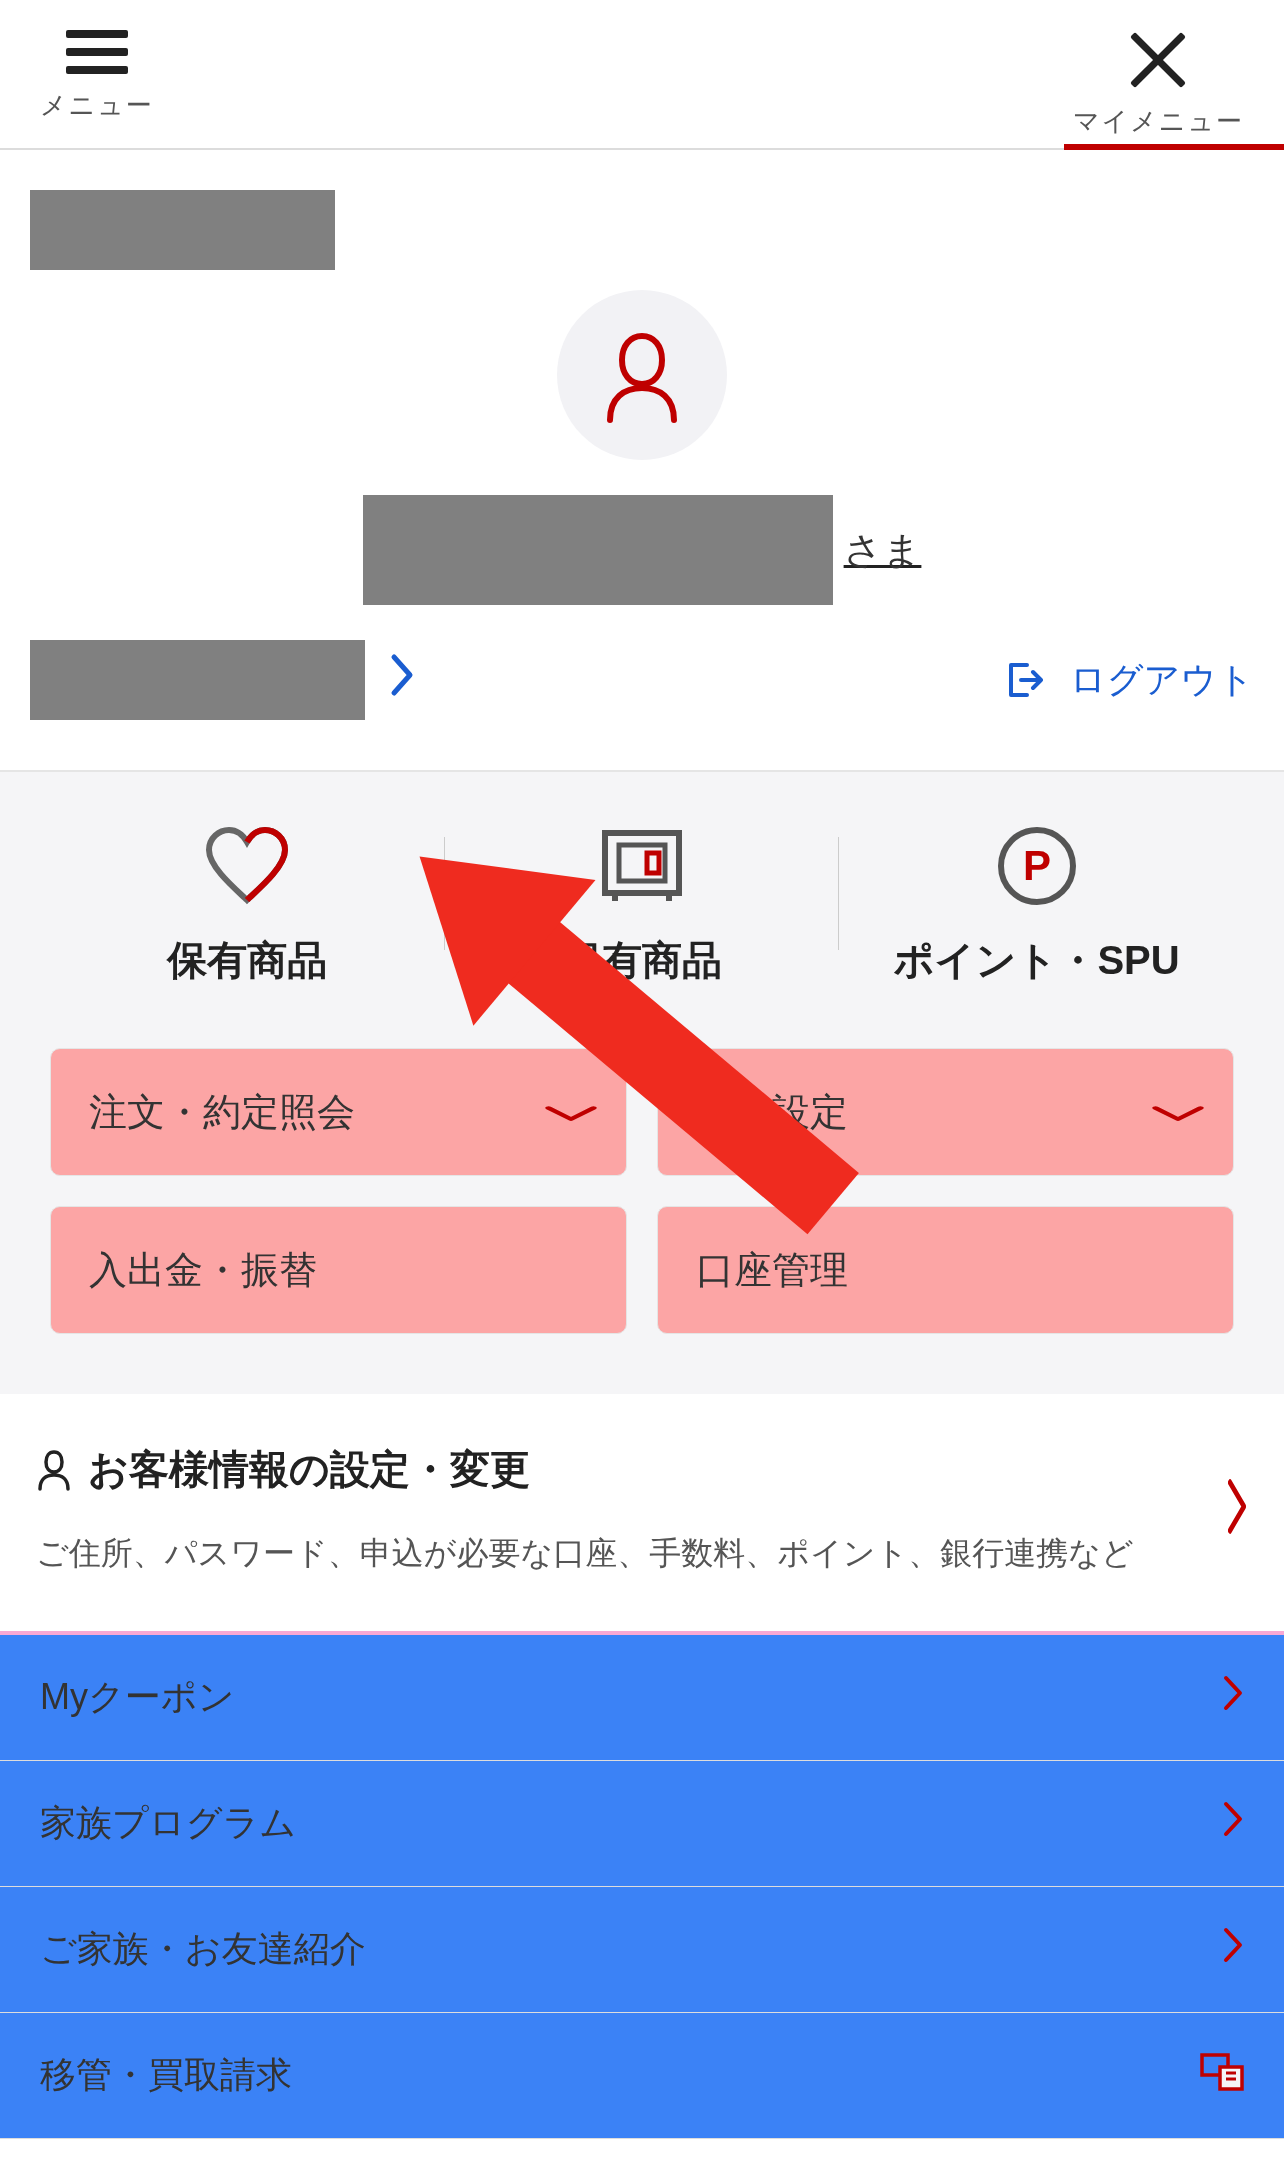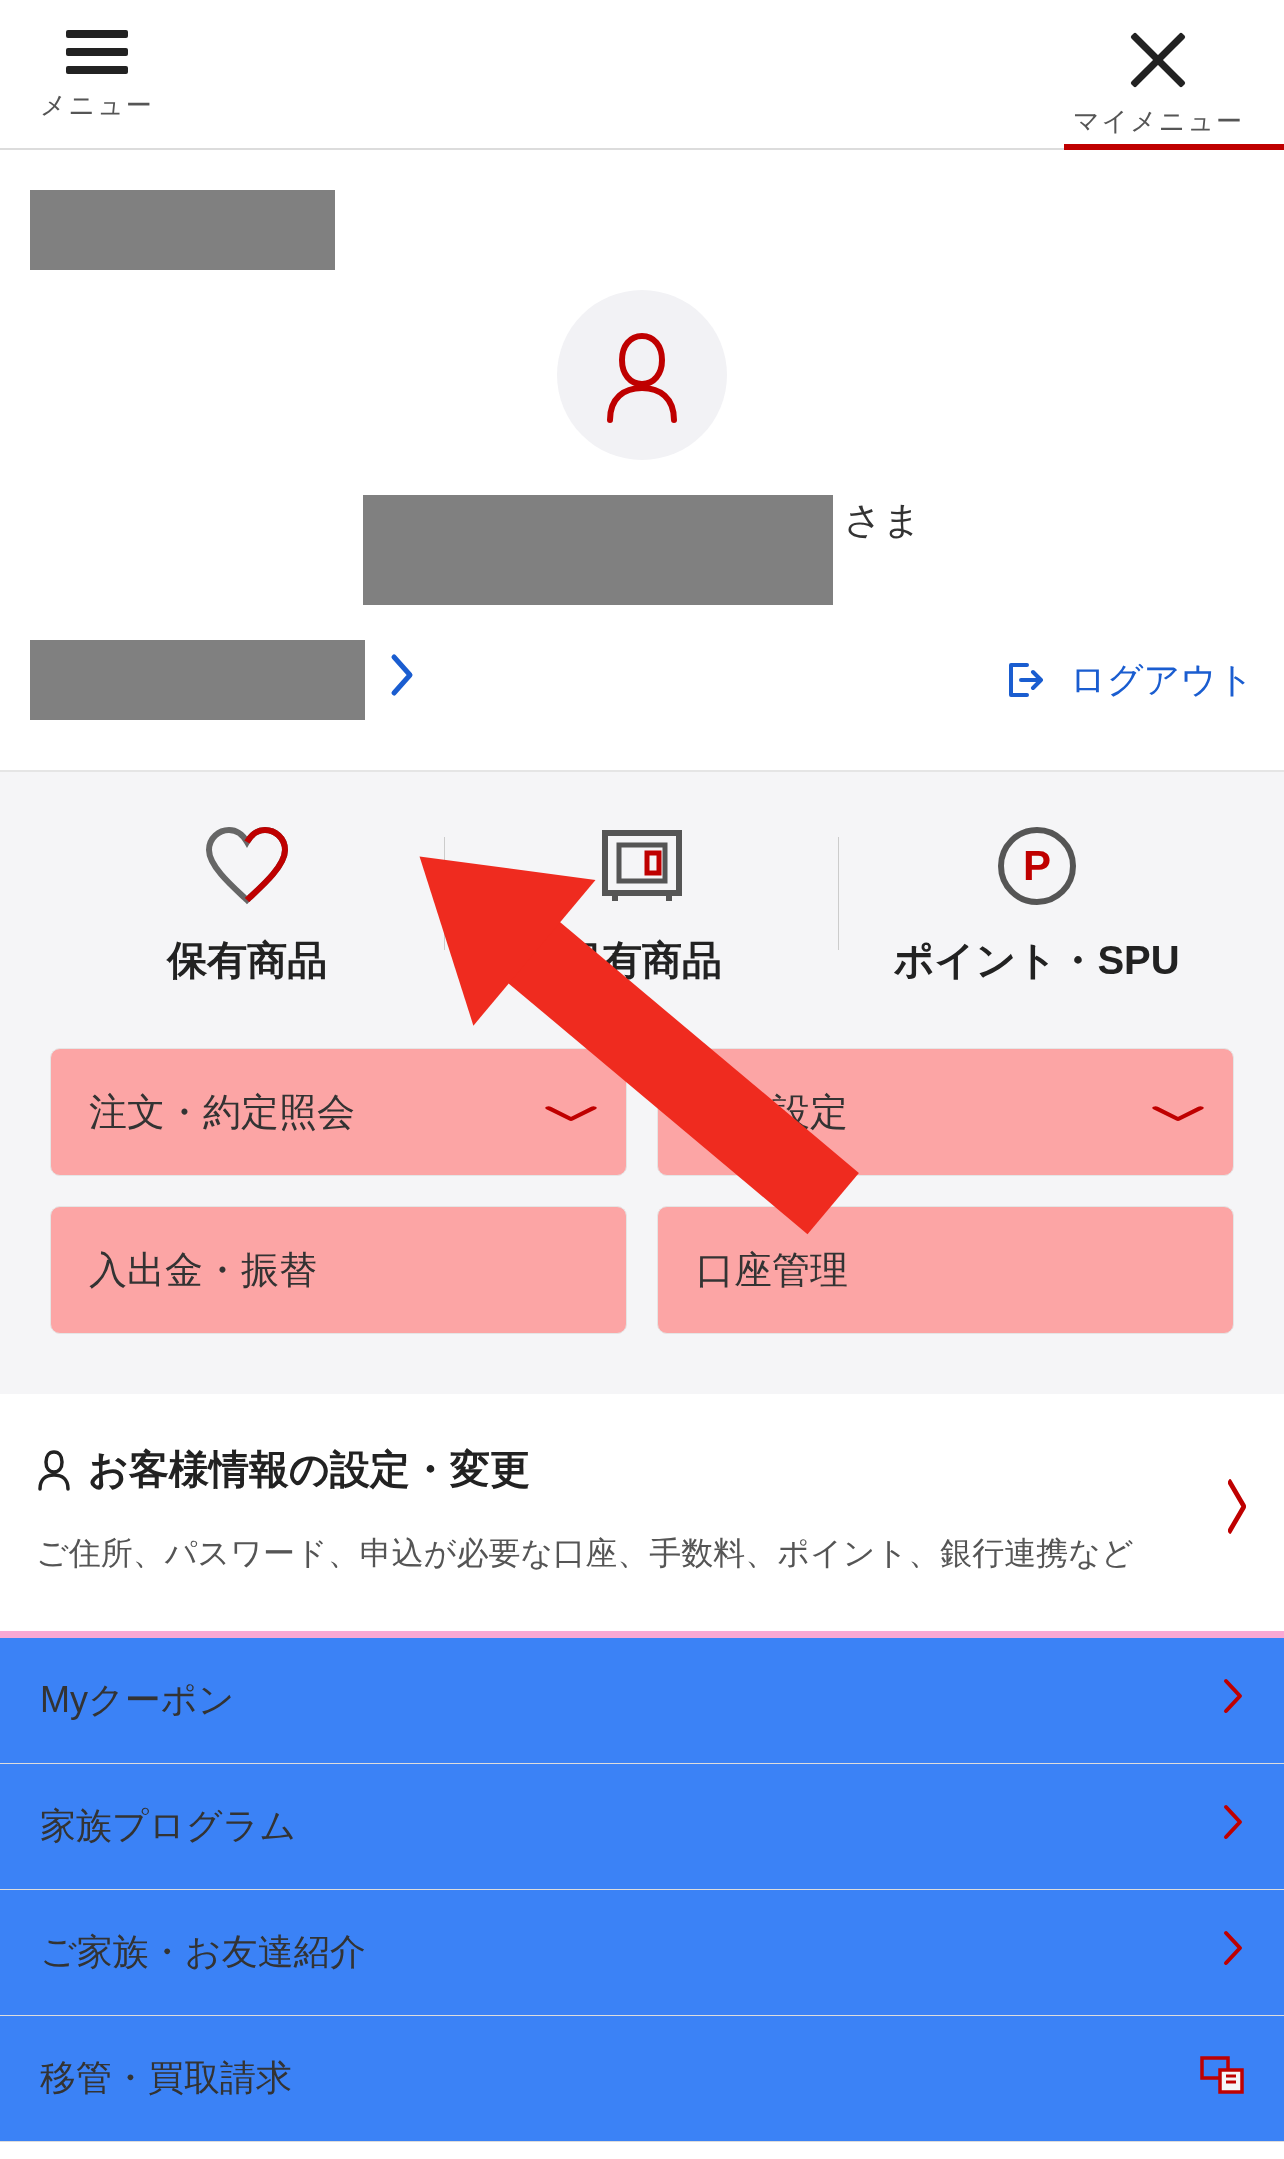--- a/index.html
+++ b/index.html
@@ -56,22 +56,23 @@
     padding: 40px 30px 50px 30px;
     border-bottom: 2px solid #e5e5e5;
   }
   .redact-bar-1 { width:305px; height:80px; background:#808080; margin-bottom:20px; }
   .avatar-wrap { display:flex; justify-content:center; }
   .avatar {
     width:170px; height:170px; border-radius:50%; background:#f2f2f5;
     display:flex; align-items:center; justify-content:center;
   }
   .name-row {
-    display:flex; justify-content:center; gap:11px;
+    display:flex; align-items:center; justify-content:center; gap:11px;
     margin-top:35px;
+    text-decoration:underline;
   }
   .redact-name { width:470px; height:110px; background:#808080; }
   .sama { font-size:38px; color:#333; }
   .link-row {
     display:flex; align-items:center; justify-content:space-between;
     margin-top:35px;
   }
   .link-left { display:flex; align-items:center; gap:25px; }
   .redact-link { width:335px; height:80px; background:#808080; }
   .chev-blue {
@@ -118,21 +119,21 @@
   .chev-red {
     color:#bf0000; font-size:42px;
     transform: scaleX(1.4);
   }
   .chev-down { transform: rotate(0deg) scaleY(0.8) scaleX(1.6); }
 
   
   .settings-row {
     padding: 48px 36px 52px 36px;
     display:flex; align-items:center; gap:24px;
-    border-bottom:7px solid #f9a8d4;
+    border-bottom:4px solid #f9a8d4;
     cursor:pointer;
   }
   .settings-text { flex:1; }
   .settings-title {
     font-size:40px; font-weight:700; color:#222;
     display:flex; align-items:center; gap:16px;
   }
   .settings-sub {
     font-size:32px; color:#555; margin-top:32px; line-height:1.55;
   }

